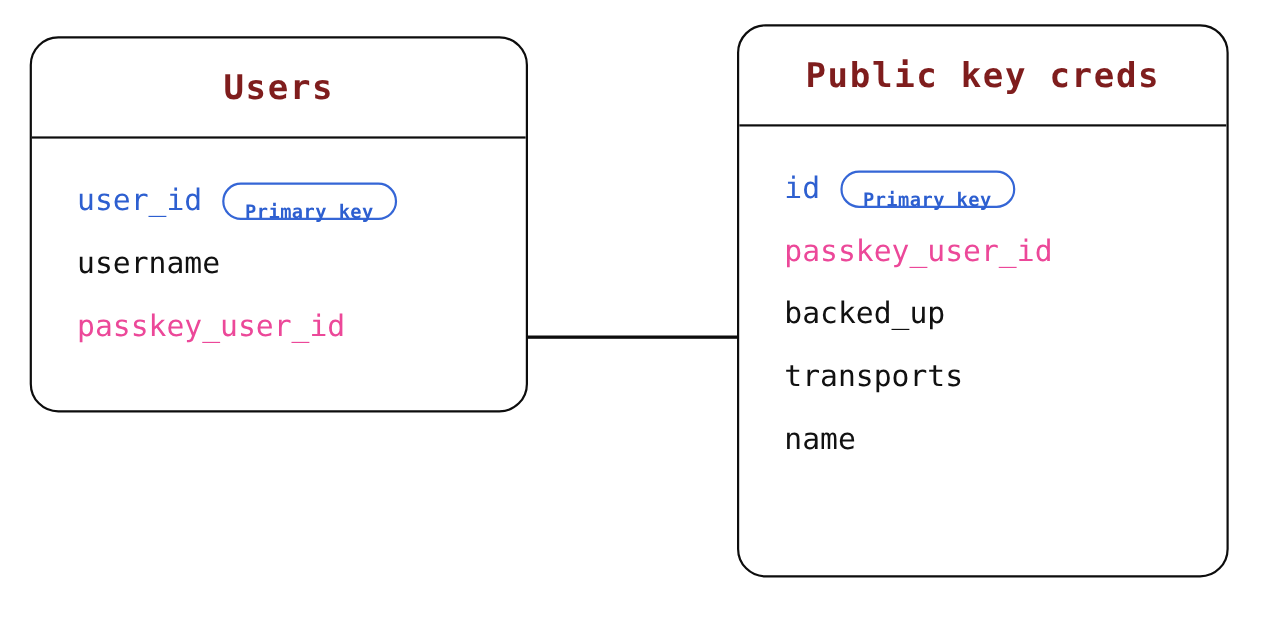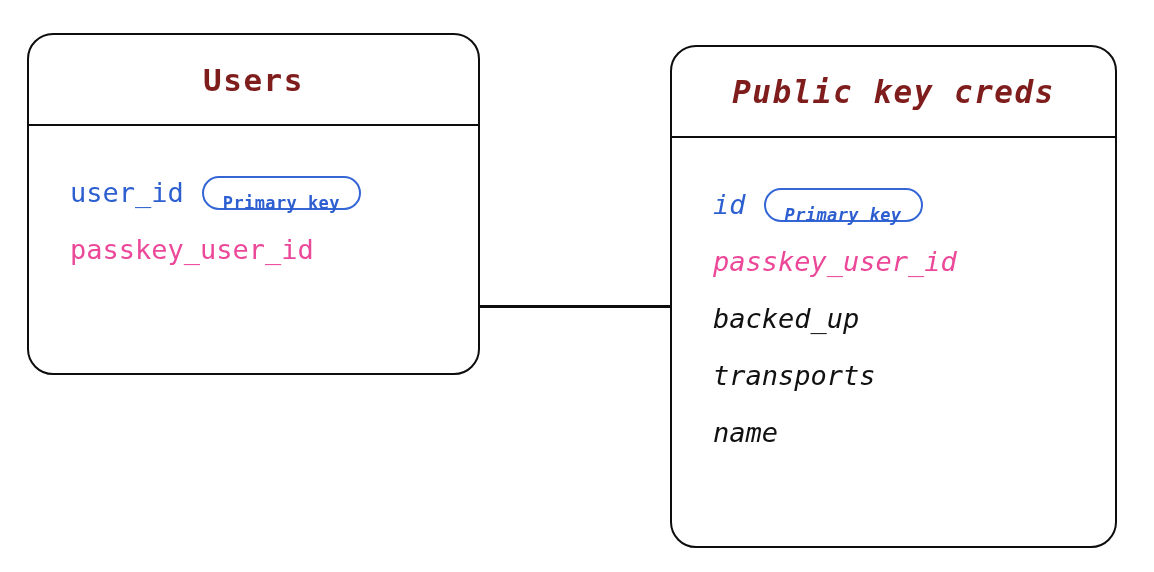--- a/index.html
+++ b/index.html
@@ -42,21 +42,21 @@
   .entity-title {
     font-family: "DejaVu Sans Mono", "Liberation Mono", monospace;
     font-weight: bold;
     font-size: 31px;
     letter-spacing: 1.5px;
     color: #7f1d1d;
     white-space: nowrap;
   }
   .entity-body {
     box-sizing: border-box;
-    padding: 38px 0 0 0;
+    padding: 28px 0 0 0;
     text-align: center;
   }
 
   
   .attr-row {
     box-sizing: border-box;
     height: 57px;
     display: flex;
     align-items: center;
     padding-left: 41px;
@@ -118,29 +118,32 @@
     </div>
     <div class="entity-body">
 
       <div class="attr-row">
         <span class="attr-name key">user_id</span>
         <span class="pk-badge">
           <span class="pk-badge-label">Primary key</span>
         </span>
       </div>
 
+      <div class="attr-row">
+        <span class="attr-name">username</span>
+      </div>
 
       <div class="attr-row">
         <span class="attr-name fk">passkey_user_id</span>
       </div>
 
     </div>
   </div>
 
-  <div class="entity" style="left:670px; top:45px; width:447px; height:503px;font-style:italic;">
+  <div class="entity" style="left:670px; top:22px; width:447px; height:503px;">
     <div class="entity-header">
       <span class="entity-title">Public key creds</span>
     </div>
     <div class="entity-body">
 
       <div class="attr-row">
         <span class="attr-name key">id</span>
         <span class="pk-badge">
           <span class="pk-badge-label">Primary key</span>
         </span>

